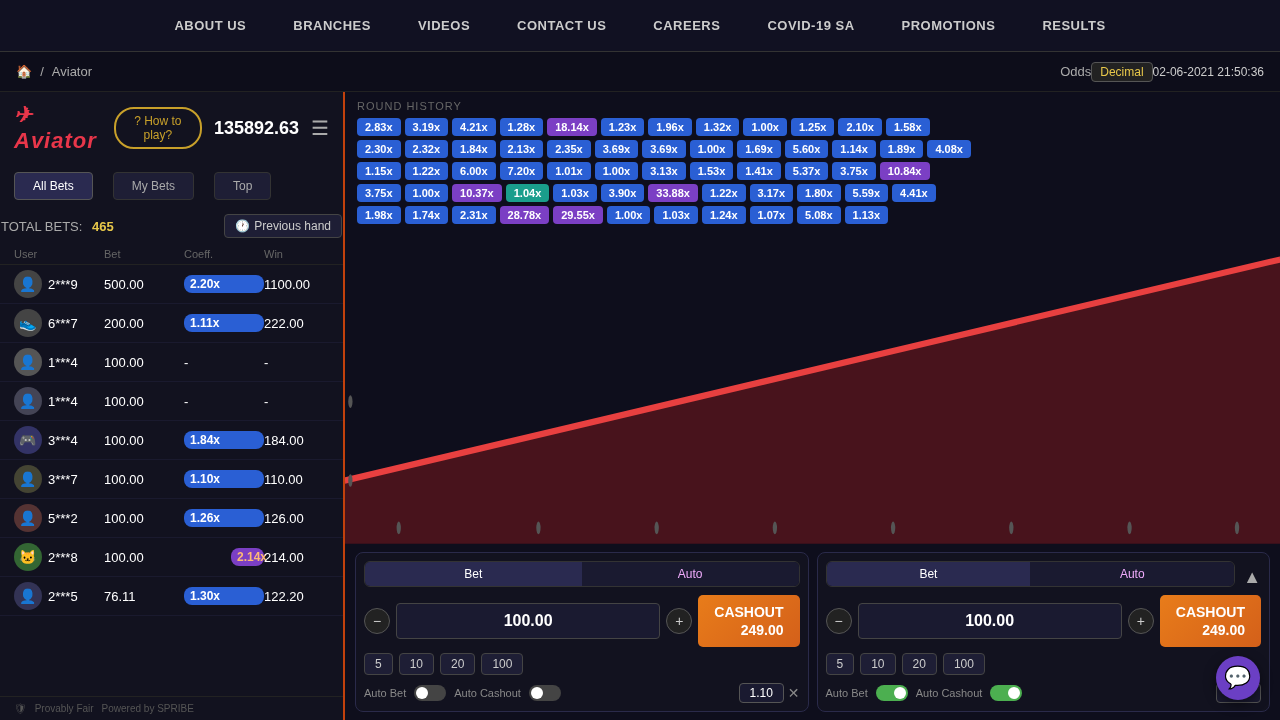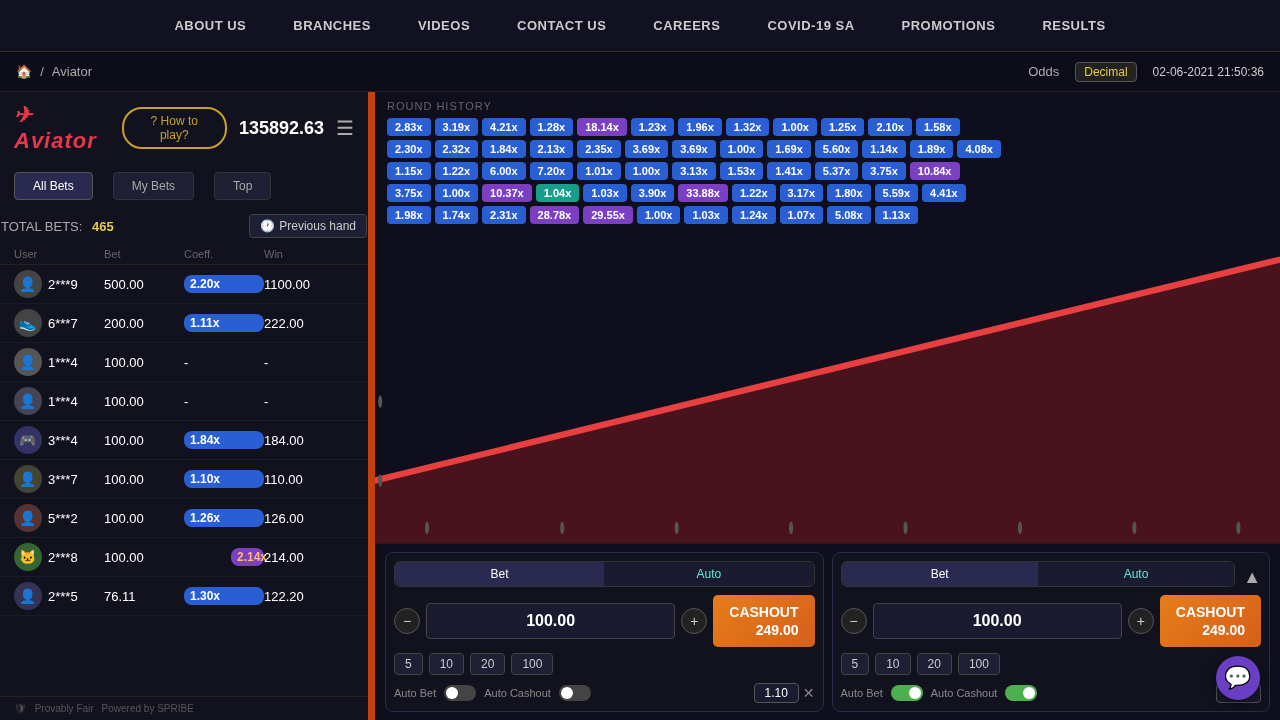--- a/index.html
+++ b/index.html
@@ -27,46 +27,46 @@
     .breadcrumb-bar {
       background: #0d0d1a;
       display: flex;
       align-items: center;
       justify-content: space-between;
       height: 40px;
       padding: 0 16px;
       border-bottom: 1px solid #222;
     }
     .breadcrumb-left { display: flex; align-items: center; gap: 8px; font-size: 13px; color: #aaa; }
-    .breadcrumb-right { display: flex; align-items: center; gap: 16px; font-size: 13px; color: #aaa; }
+    .breadcrumb-right { display: flex; align-items: center; gap: 0; font-size: 13px; color: #aaa; }
     .odds-label { color: #aaa; }
     .decimal-btn {
       background: #222;
       border: 1px solid #555;
       color: #e8c84a;
       padding: 2px 8px;
       border-radius: 4px;
       font-size: 12px;
       cursor: pointer;
     }
     .timestamp { color: #ccc; font-size: 12px; }
 
     
     .main-area {
       display: flex;
       height: calc(720px - 92px);
     }
 
     
     .left-panel {
-      width: 375px;
+      width: 345px;
       background: #12121f;
       display: flex;
       flex-direction: column;
-      border-right: 7px solid #c2410c;
+      border-right: 2px solid #c2410c;
       flex-shrink: 0;
     }
 
     .aviator-header {
       padding: 10px 14px;
       display: flex;
       align-items: center;
       justify-content: space-between;
       background: #12121f;
     }
@@ -244,21 +244,21 @@
       margin-bottom: 8px;
       border-radius: 6px;
       overflow: hidden;
       border: 1px solid #333;
     }
     .bet-tab {
       flex: 1;
       text-align: center;
       padding: 5px;
       font-size: 12px;
-      color: #5eead4;
+      color: #f0abfc;
       cursor: pointer;
       background: #1a1a30;
     }
     .bet-tab.active { background: #2a2a50; color: #fff; }
 
     .bet-input-row {
       display: flex;
       align-items: center;
       gap: 6px;
       margin-bottom: 6px;

